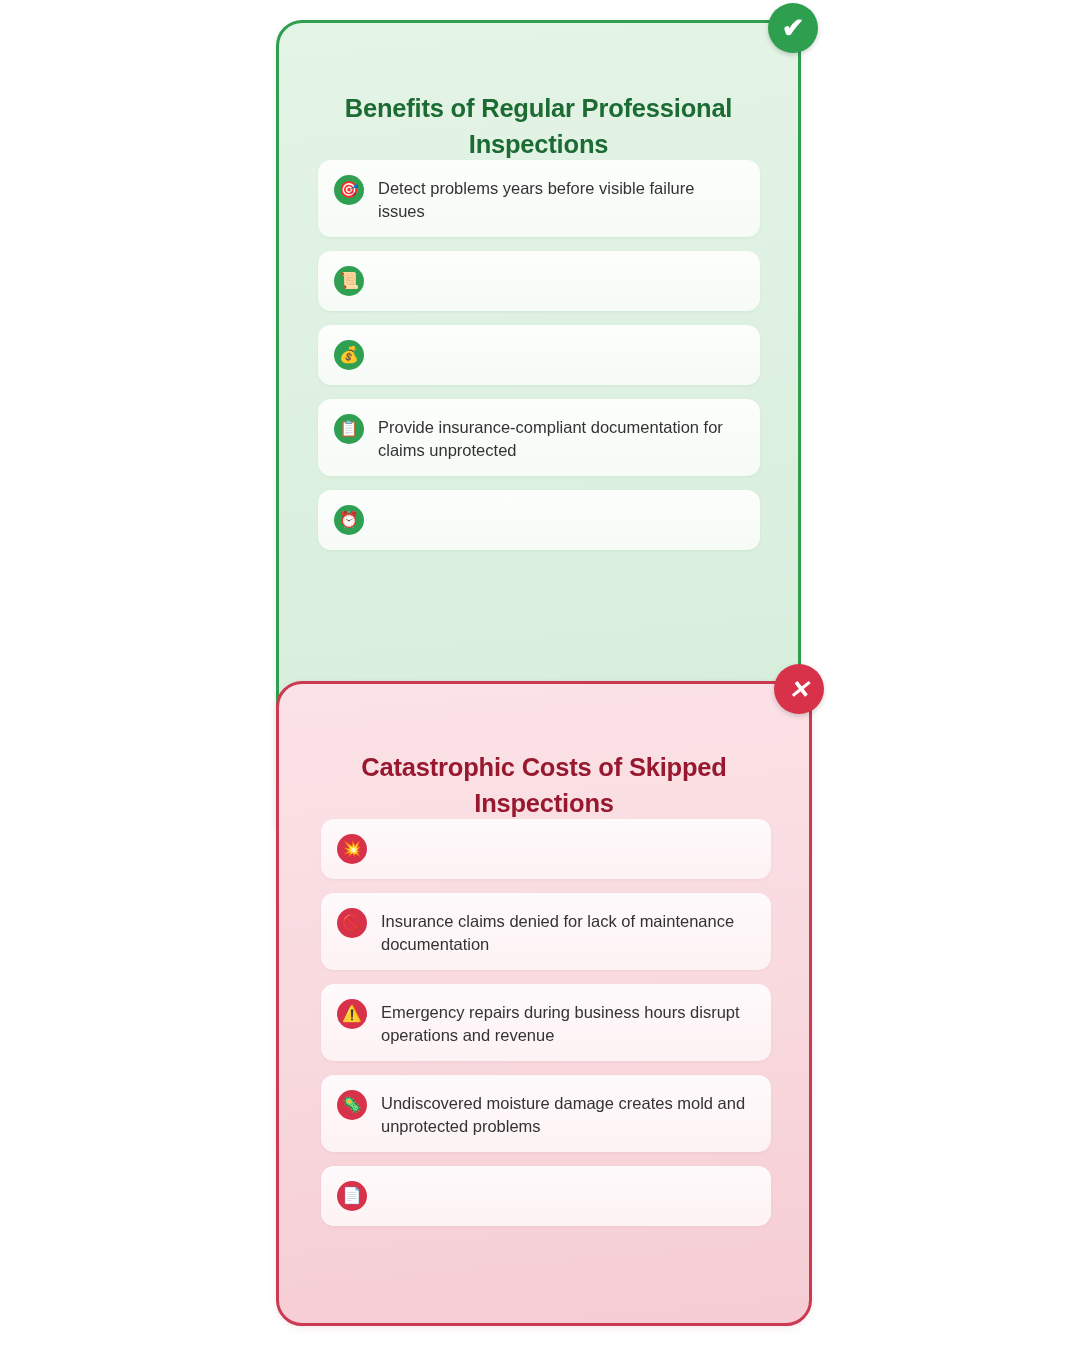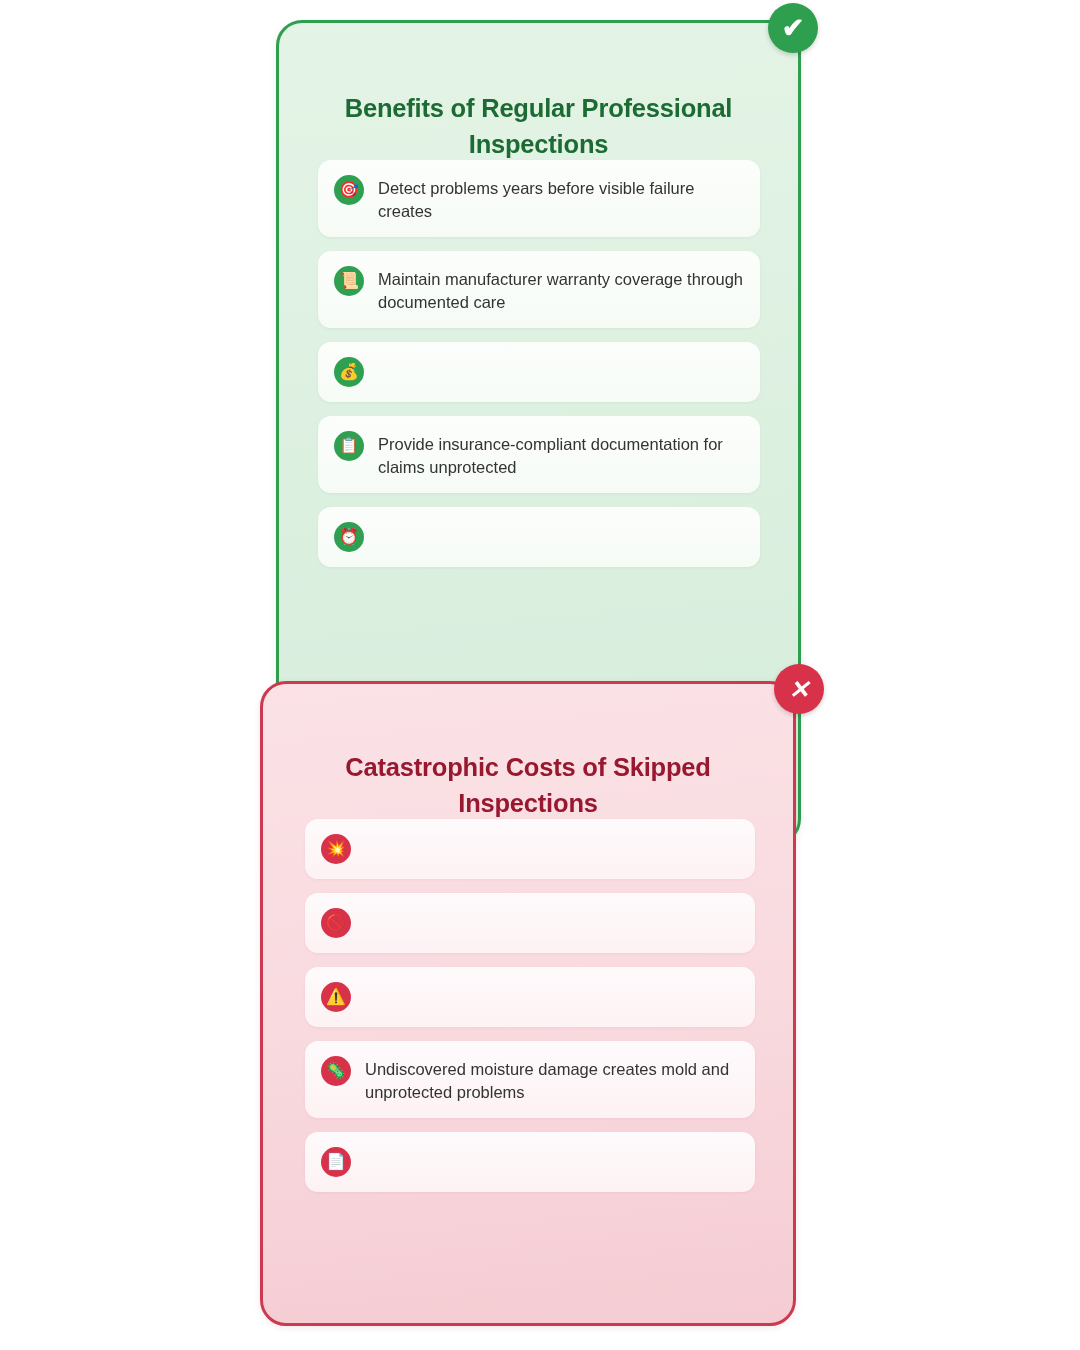--- a/index.html
+++ b/index.html
@@ -31,21 +31,21 @@
     left: 276px;
     top: 20px;
     width: 525px;
     height: 825px;
     border: 3px solid #2e9e4f;
     background: linear-gradient(175deg, #e4f4e6 0%, #dcf0e0 55%, #d6eddb 100%);
     box-shadow: 0 2px 7px rgba(40,120,60,0.10);
   }
 
   .panel.cons {
-    left: 260px;
+    left: 276px;
     top: 681px;
     width: 536px;
     height: 645px;
     border: 3px solid #cb3a50;
     background: linear-gradient(175deg, #fbe2e6 0%, #f8d9de 55%, #f5ccd3 100%);
     box-shadow: 0 2px 7px rgba(150,40,60,0.10);
   }
 
   
   .badge {
@@ -151,25 +151,24 @@
 </head>
 <body>
 
 <div class="canvas">
 
   <section class="panel pros">
     <h2 class="panel-title">Benefits of Regular Professional Inspections</h2>
     <div class="item-list">
         <div class="item">
           <span class="item-icon">🎯</span>
-          <span class="item-text">Detect problems years before visible failure creates</span>
+          <span class="item-text">Detect problems years before visible failure issues</span>
         </div>
         <div class="item">
           <span class="item-icon">📜</span>
-          <span class="item-text">Maintain manufacturer warranty coverage through documented care</span>
         </div>
         <div class="item">
           <span class="item-icon">💰</span>
         </div>
         <div class="item">
           <span class="item-icon">📋</span>
           <span class="item-text">Provide insurance-compliant documentation for claims unprotected</span>
         </div>
         <div class="item">
           <span class="item-icon">⏰</span>
@@ -179,23 +178,25 @@
   <div class="badge ok">✔</div>
 
   <section class="panel cons">
     <h2 class="panel-title">Catastrophic Costs of Skipped Inspections</h2>
     <div class="item-list">
         <div class="item">
           <span class="item-icon">💥</span>
         </div>
         <div class="item">
           <span class="item-icon">🚫</span>
+          <span class="item-text">Insurance claims denied for lack of maintenance documentation</span>
         </div>
         <div class="item">
           <span class="item-icon">⚠️</span>
+          <span class="item-text">Emergency repairs during business hours disrupt operations and revenue</span>
         </div>
         <div class="item">
           <span class="item-icon">🦠</span>
           <span class="item-text">Undiscovered moisture damage creates mold and unprotected problems</span>
         </div>
         <div class="item">
           <span class="item-icon">📄</span>
         </div>
       </div>
   </section>

